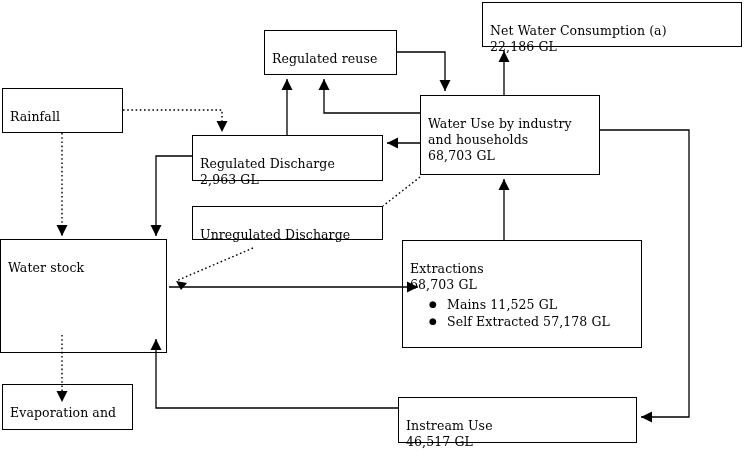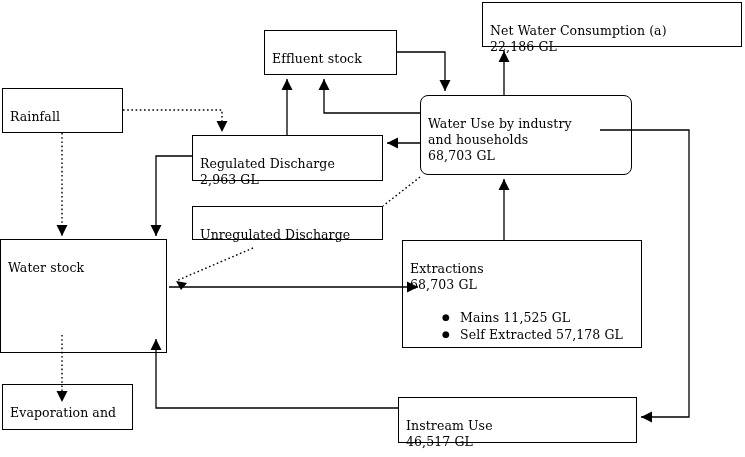--- a/index.html
+++ b/index.html
@@ -28,21 +28,21 @@
     border: 1px solid #000000;
     background: transparent;
     padding: 20px 6px 2px 7px;
     font-size: 12.5px;
     line-height: 16px;
     color: #000000;
     letter-spacing: 0.1px;
   }
   .node-line { display: block; white-space: nowrap; }
   .bullet-list {
-    margin: 16px;
+    margin: 3px;
     padding: 0 0 0 34px;
     list-style: none;
   }
   .bullet-list li {
     position: relative;
     white-space: nowrap;
     line-height: 17px;
   }
   .bullet-list li::before {
     content: "\25CF";
@@ -92,27 +92,27 @@
         <polygon points="156,339 150.5,350 161.5,350"></polygon>
         <polygon points="641,417 652,411.5 652,422.5"></polygon>
       </g>
   </svg>
 
   <div id="node-layer">
       <div class="node-box" style="left: 2px; top: 88px; width: 121px; height: 45px;">
         <span class="node-line">Rainfall</span>
       </div>
       <div class="node-box" style="left: 264px; top: 30px; width: 133px; height: 45px;">
-        <span class="node-line">Effluent stock</span>
+        <span class="node-line">Regulated reuse</span>
       </div>
       <div class="node-box" style="left: 482px; top: 2px; width: 260px; height: 45px;">
         <span class="node-line">Net Water Consumption (a)</span>
         <span class="node-line">22,186 GL</span>
       </div>
-      <div class="node-box" style="left: 420px; top: 95px; width: 212px; height: 80px; border-radius: 8px;">
+      <div class="node-box" style="left: 420px; top: 95px; width: 180px; height: 80px;">
         <span class="node-line">Water Use by industry</span>
         <span class="node-line">and households</span>
         <span class="node-line">68,703 GL</span>
       </div>
       <div class="node-box" style="left: 192px; top: 135px; width: 191px; height: 46px;">
         <span class="node-line">Regulated Discharge</span>
         <span class="node-line">2,963 GL</span>
       </div>
       <div class="node-box" style="left: 192px; top: 206px; width: 191px; height: 34px;">
         <span class="node-line">Unregulated Discharge</span>

